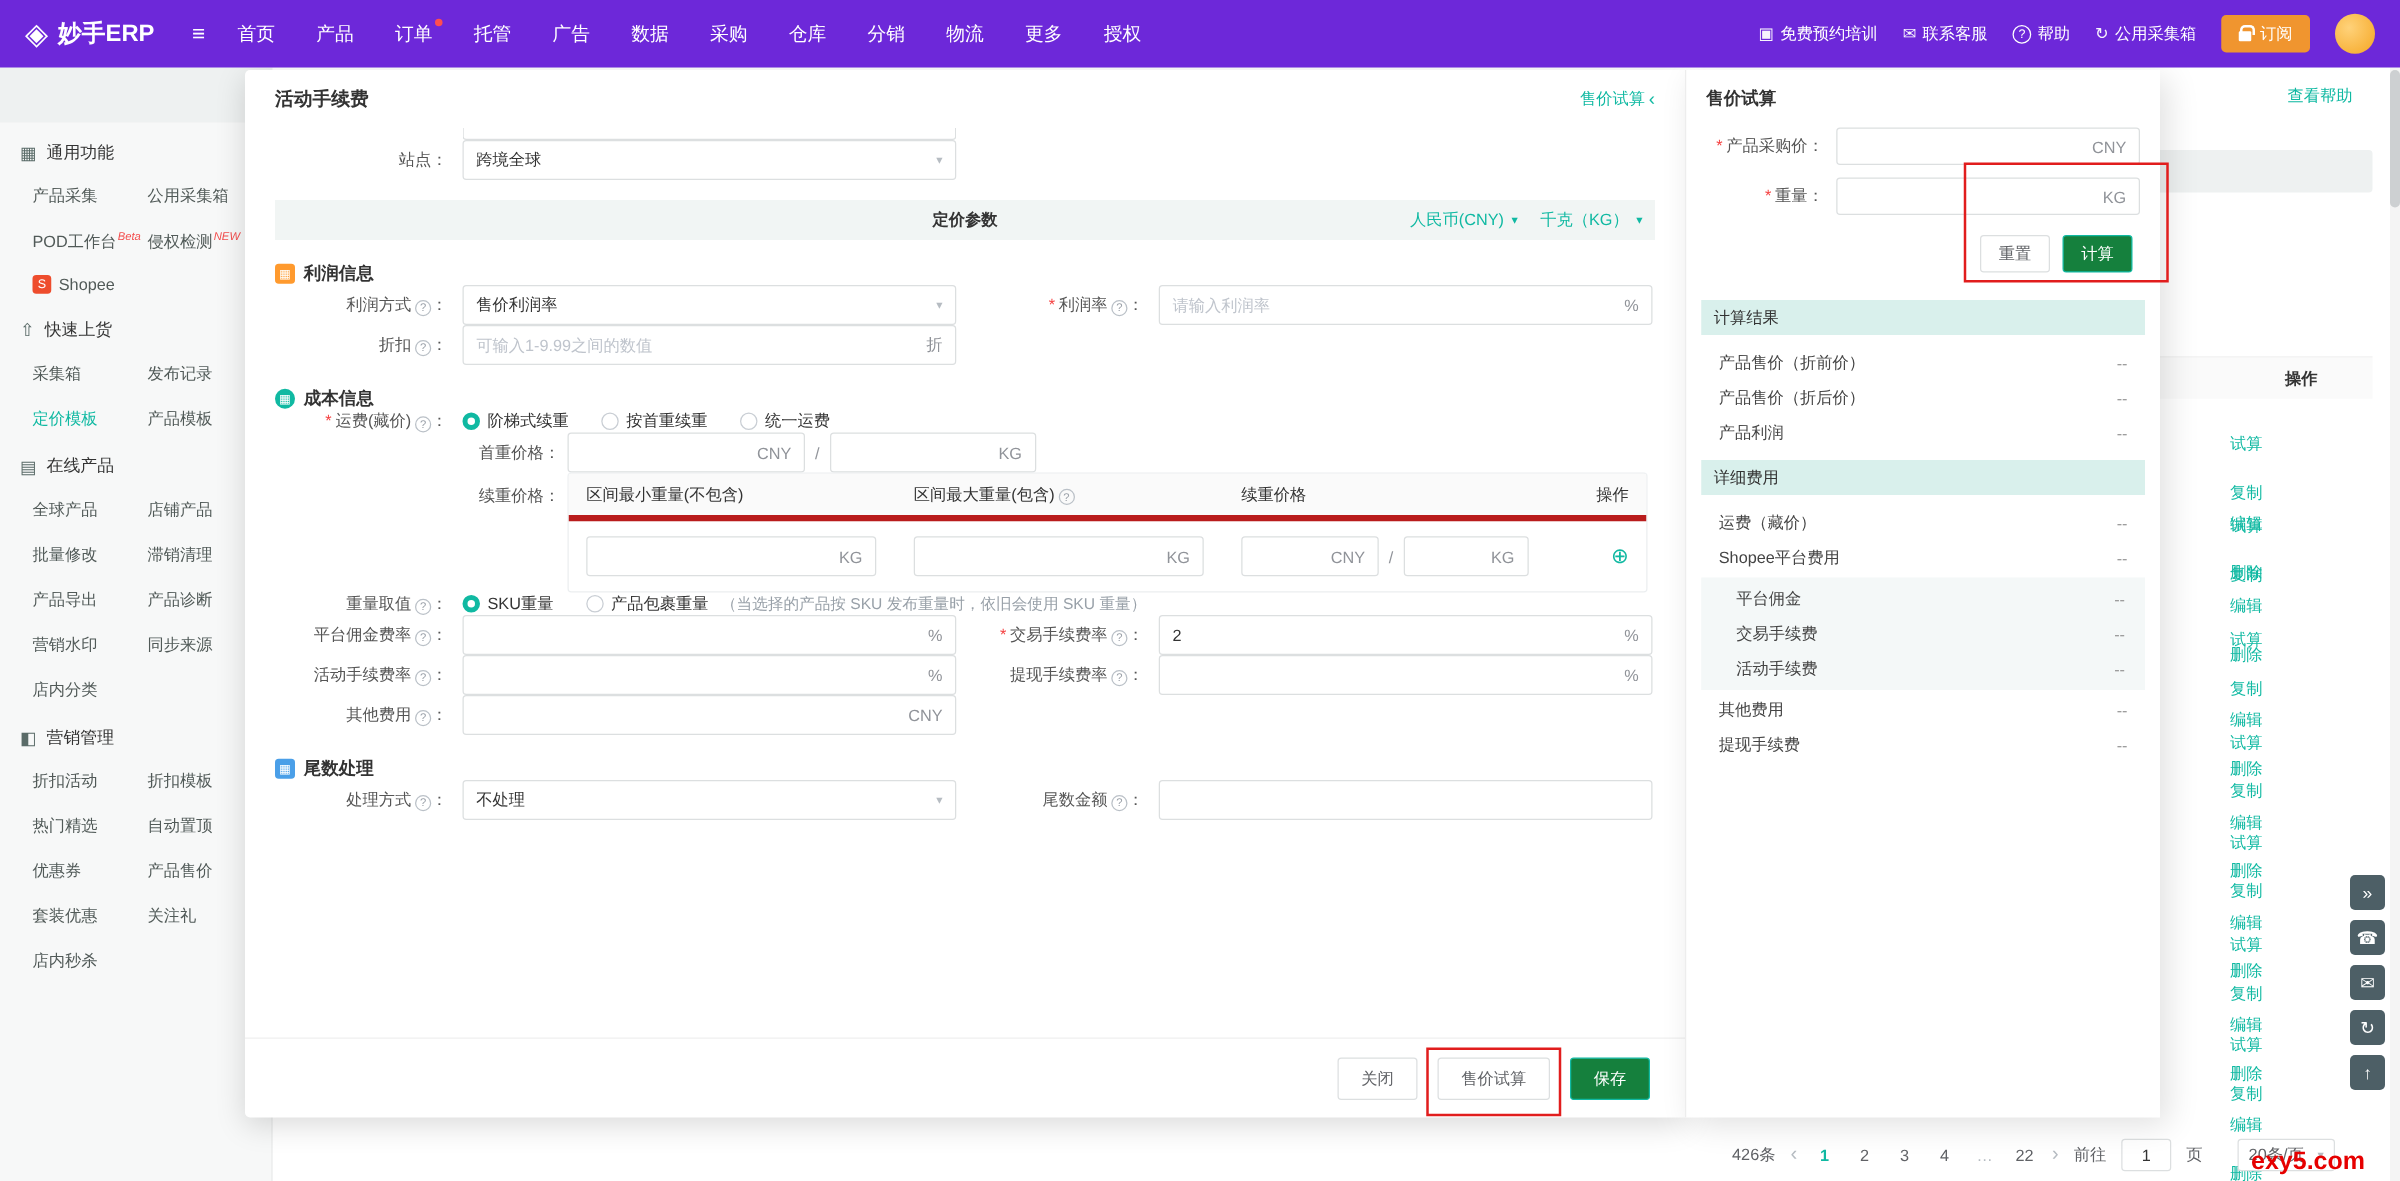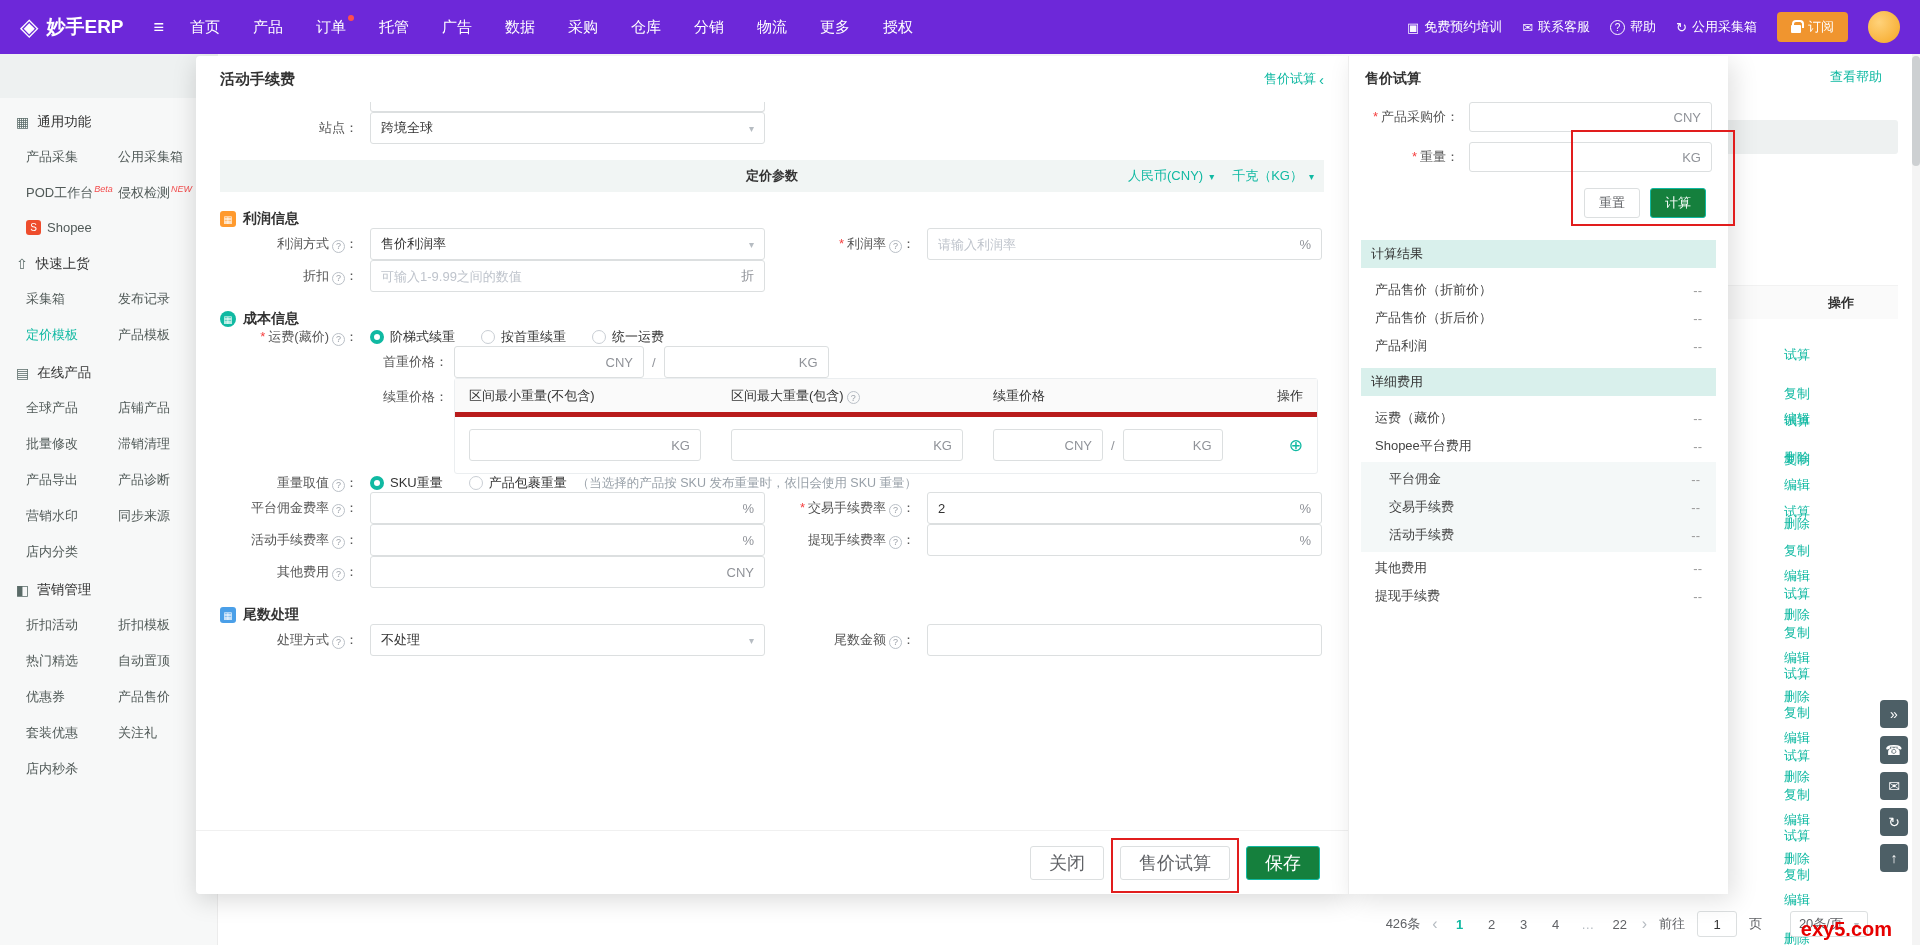--- a/index.html
+++ b/index.html
@@ -124,21 +124,21 @@
   .sep { margin:0 8px; color:#909399; }
   .sep::before { content:"/"; }
   .rn-table { width:864px; border:1px solid #ebeef0; border-radius:3px; }
   .rn-head { display:flex; background:#fafafa; height:38px; align-items:center; padding:0 14px; border-bottom:5px solid #b91c1c; }
   .rn-c1 { width:262px; } .rn-c2 { width:262px; } .rn-c3 { width:250px; } .rn-c4 { margin-left:auto; }
   .rn-body { display:flex; align-items:center; padding:12px 14px; }
   .rn-body .gap { margin-right:30px; }
   .plus { margin-left:auto; color:#10b9a2; font-size:17px; cursor:pointer; }
   .plus::before { content:"⊕"; }
   .m-foot { flex:0 0 auto; height:64px; border-top:1px solid #f0f0f0; display:flex; align-items:center; justify-content:flex-end; gap:16px; padding-right:28px; }
-  .btn { height:34px; padding:0 18px; border-radius:3px; font-size:18px; cursor:pointer; }
+  .btn { height:34px; padding:0 18px; border-radius:3px; font-size:13px; cursor:pointer; }
   .btn-plain { background:#fff; border:1px solid #dcdfe0; color:#606266; }
   .btn-primary { background:#15803d; border:1px solid #10b9a2; color:#fff; }
   .red-wrap { position:relative; display:inline-block; }
   .red-box { position:absolute; left:-9px; top:-8px; right:-9px; bottom:-13px; border:2px solid #e11d1d; pointer-events:none; z-index:2; display:block; }
 
   
   .calc-panel { position:absolute; left:1348px; top:56px; width:380px; height:838px; background:#fff; border-left:1px solid #ededed; z-index:21; box-shadow:6px 6px 24px rgba(0,0,0,.12); padding-top:14px; }
   .cp-title { padding:0 16px 14px; font-size:14px; font-weight:bold; }
   .prow { display:flex; align-items:center; padding:0 16px; margin-bottom:10px; }
   .plbl { width:104px; text-align:right; padding-right:10px; color:#555; flex:0 0 auto; white-space:nowrap; }

